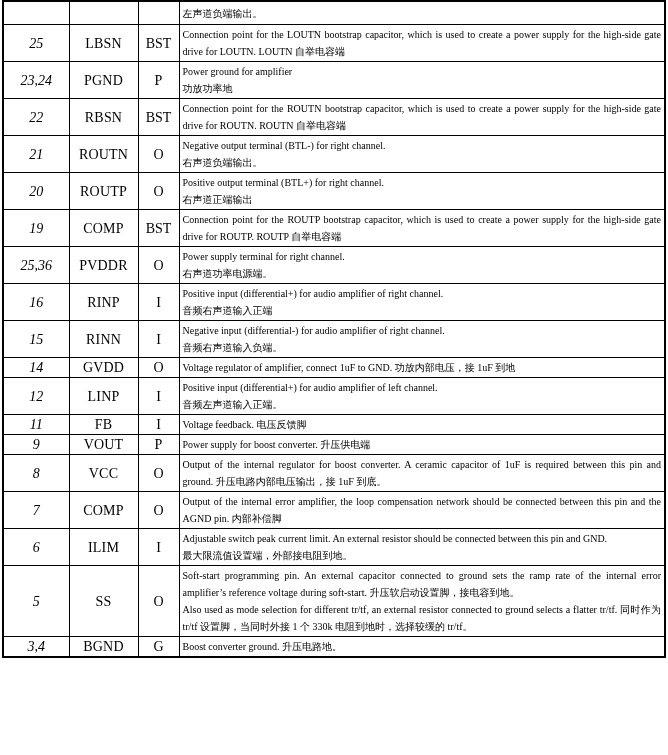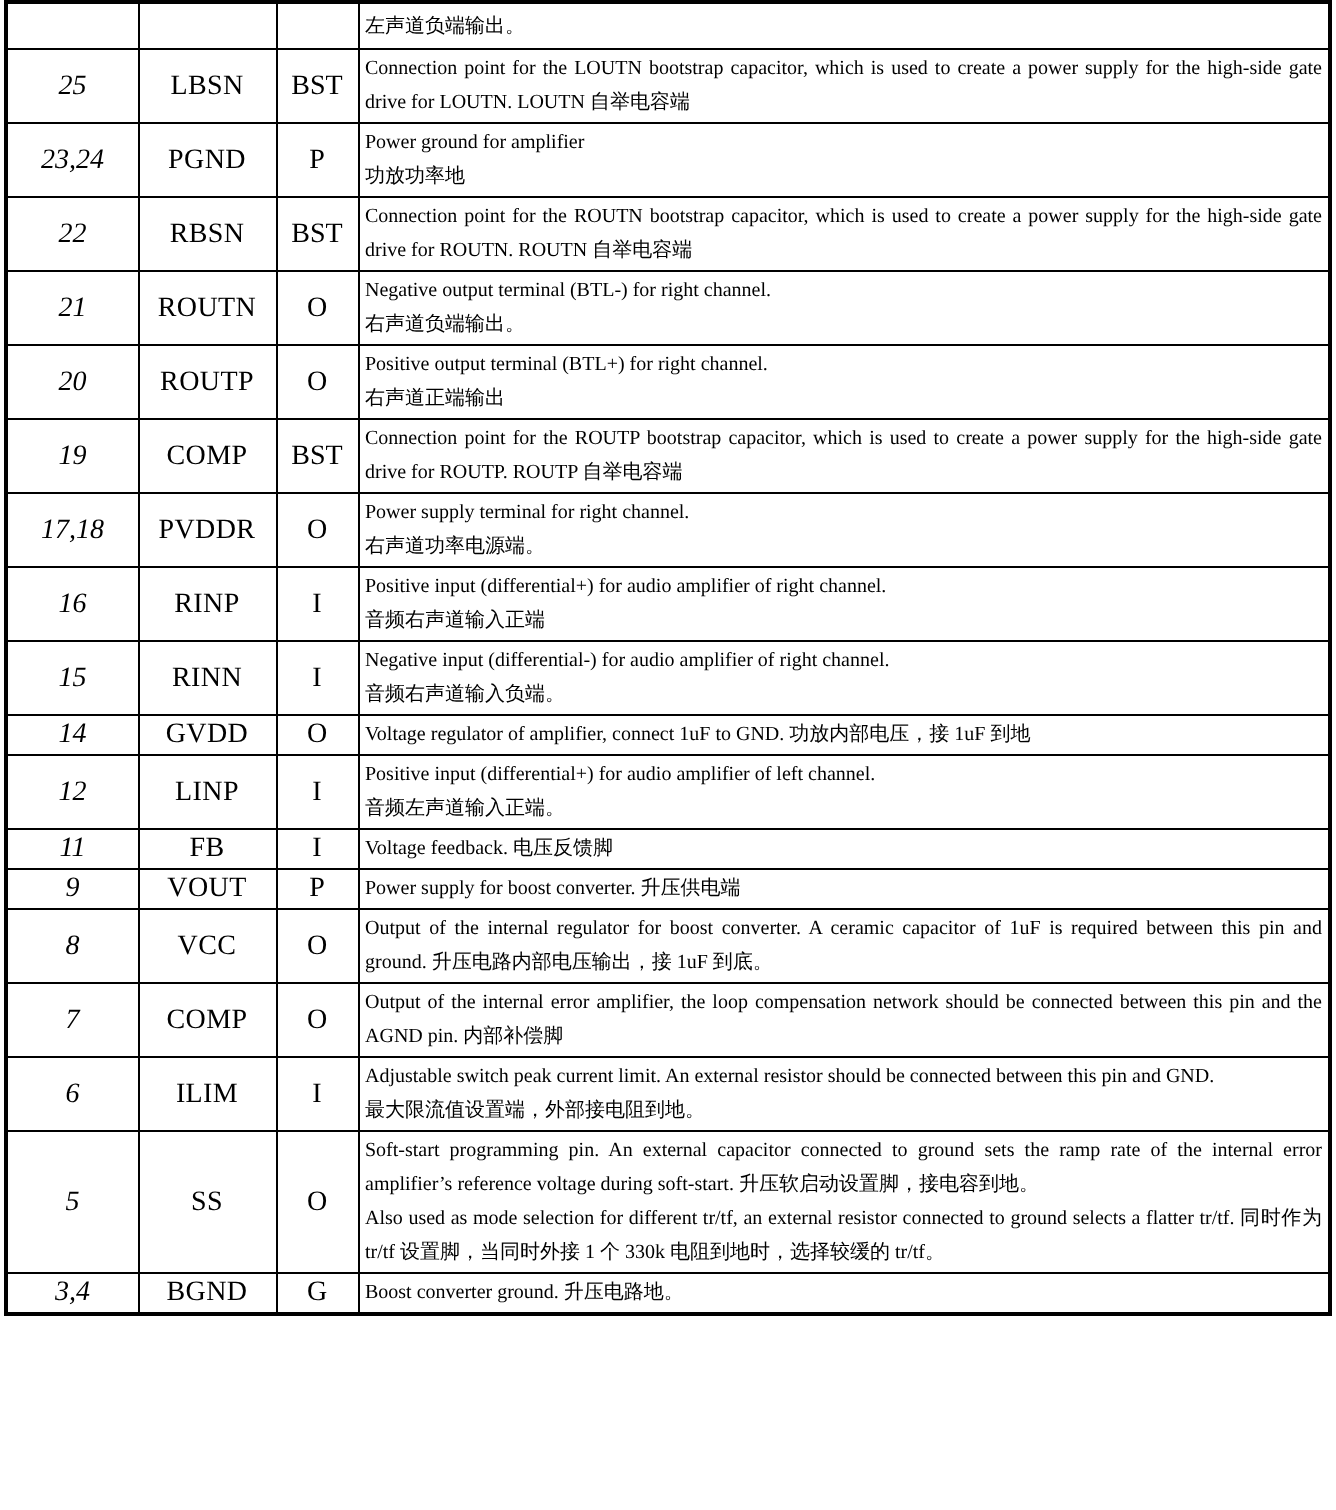--- a/index.html
+++ b/index.html
@@ -100,21 +100,21 @@
       </tr>
       <tr>
         <td class="c-pin">19</td>
         <td class="c-name">COMP</td>
         <td class="c-type">BST</td>
         <td class="c-desc">
           <div>Connection point for the ROUTP bootstrap capacitor, which is used to create a power supply for the high-side gate drive for ROUTP. ROUTP 自举电容端</div>
         </td>
       </tr>
       <tr>
-        <td class="c-pin">17,18</td>
+        <td class="c-pin">25,36</td>
         <td class="c-name">PVDDR</td>
         <td class="c-type">O</td>
         <td class="c-desc">
           <div>Power supply terminal for right channel.</div>
           <div>右声道功率电源端。</div>
         </td>
       </tr>
       <tr>
         <td class="c-pin">16</td>
         <td class="c-name">RINP</td>

